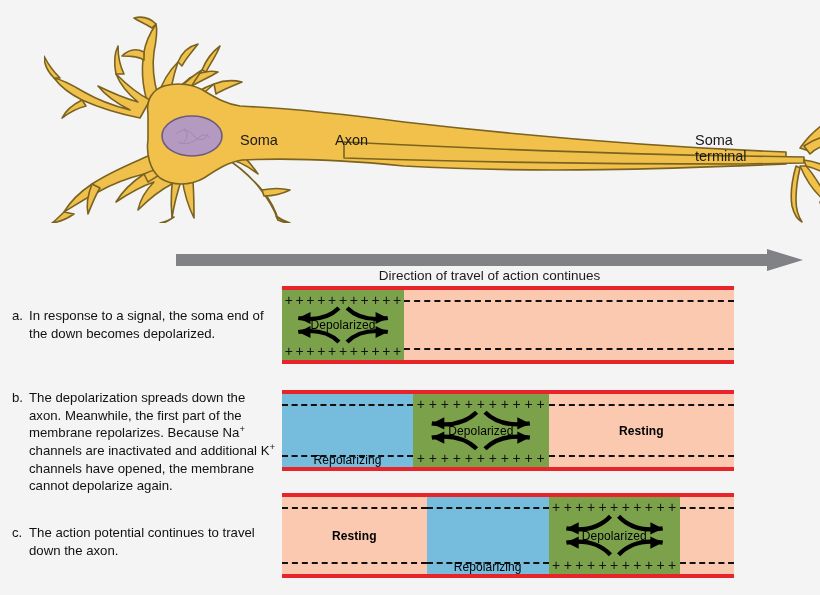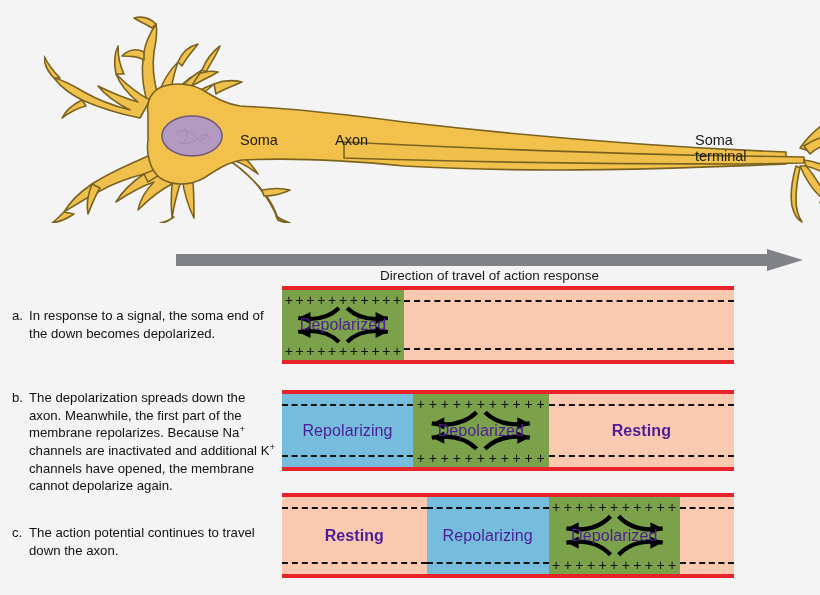--- a/index.html
+++ b/index.html
@@ -33,23 +33,23 @@
   .panel-c{top:493px;height:85px;}
 
   .membrane{position:absolute;left:0;right:0;height:4px;background:#e8232a;}
   .membrane.top{top:0;}
   .membrane.bot{bottom:0;}
 
   .segrow{position:absolute;left:0;right:0;top:4px;bottom:4px;display:flex;}
   .seg{position:relative;display:flex;align-items:center;justify-content:center;
        box-sizing:border-box;overflow:hidden;}
   .seg.resting{background:#fac9b0;font-weight:bold;}
-  .seg.repolarizing{background:#76bcdd;}
+  .seg.repolarizing{background:#76bcdd;align-items:flex-end;}
   .seg.depolarized{background:#7ba24a;}
-  .seg-label{font-size:16px;color:#4c1d95;position:relative;z-index:4;
+  .seg-label{font-size:12px;color:#000000;position:relative;z-index:4;
              letter-spacing:.1px;white-space:nowrap;}
 
   
   .charges{position:absolute;left:0;right:0;height:13px;
            display:flex;align-items:center;justify-content:space-evenly;
            font-size:14px;line-height:1;color:#111;z-index:3;
            font-family:"Liberation Sans", sans-serif;}
   .charges.top{top:3px;}
   .charges.bot{bottom:3px;}
   .charges span{display:block;}
@@ -163,21 +163,21 @@
     <div class="label-soma">Soma</div>
     <div class="label-axon">Axon</div>
     <div class="label-axon-terminal">Soma terminal</div>
   </div>
 
   <div class="dir-arrow">
     <svg width="627" height="22" viewBox="0 0 627 22">
       <path d="M0,5 L591,5 L591,0 L627,11 L591,22 L591,17 L0,17 Z" fill="#808285"></path>
     </svg>
   </div>
-  <div class="dir-label">Direction of travel of action response</div>
+  <div class="dir-label">Direction of travel of action continues</div>
 
   <div class="panel panel-a">
     <div class="membrane top" style="background: rgb(232, 35, 42);"></div>
     <div class="membrane bot" style="background: rgb(232, 35, 42);"></div>
     <div class="segrow">
 
       <div class="seg depolarized" style="flex: 27 1 0%; background: rgb(123, 162, 74);">
         <div class="charges top">
           <span>+</span>
             <span>+</span>

